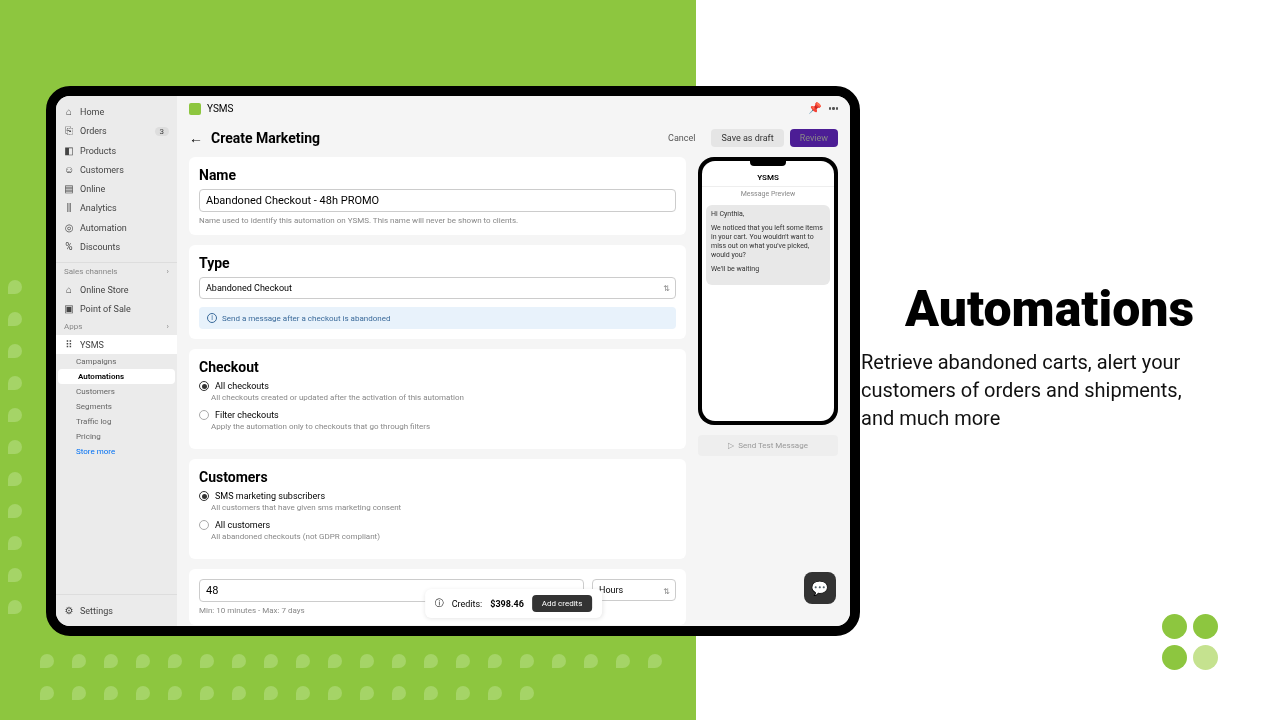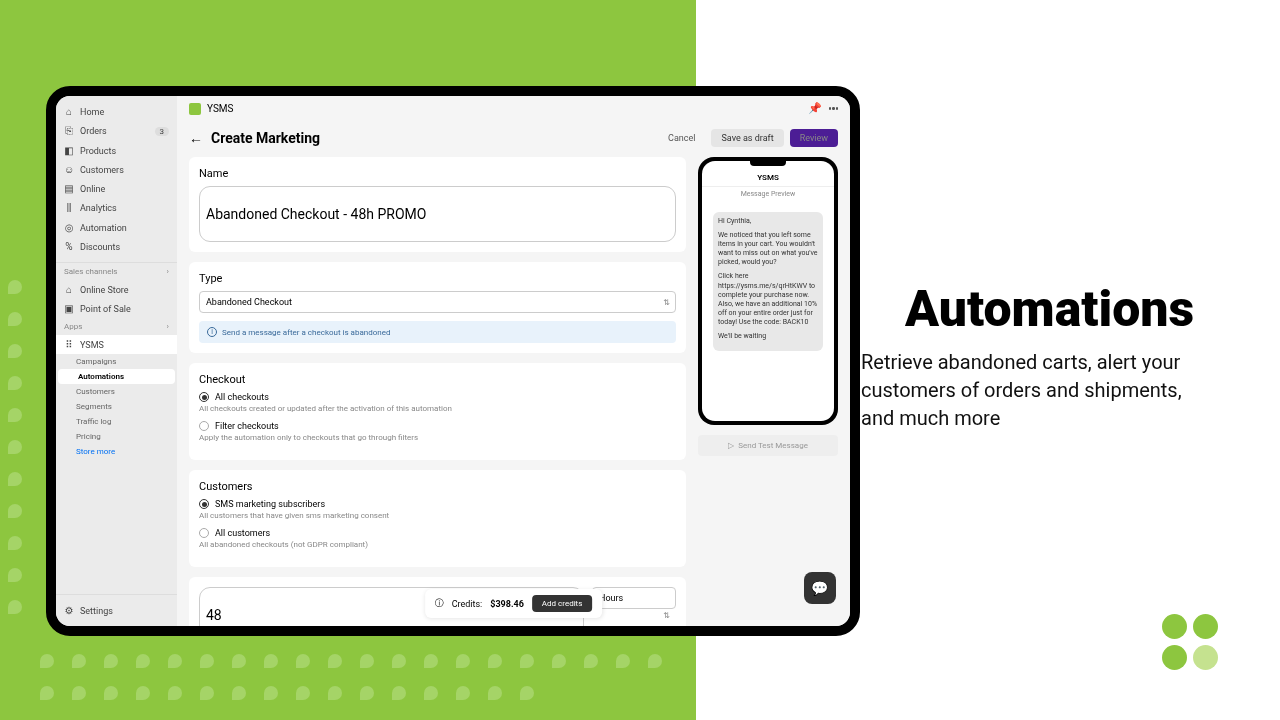--- a/index.html
+++ b/index.html
@@ -32,45 +32,45 @@
 .page-title{font-size:14px;font-weight:700}
 .header-actions{margin-left:auto;display:flex;gap:6px}
 .btn{padding:4px 10px;border-radius:4px;font-size:9px;border:none;cursor:pointer}
 .btn-cancel{background:transparent;color:#555}
 .btn-draft{background:#e5e5e5;color:#333}
 .btn-review{background:#4c1d95;color:#888}
 .layout-row{display:flex;gap:12px}
 .left-col{flex:1}
 .right-col{width:140px}
 .card{background:#fff;border-radius:6px;padding:10px;margin-bottom:10px;font-size:9px}
-.card-label{font-size:11px;font-weight:400;margin-bottom:6px}
-.text-input{width:100%;border:1px solid #ccc;border-radius:11px;padding:19px 6px;font-size:14px}
+.card-label{font-size:14px;font-weight:700;margin-bottom:6px}
+.text-input{width:100%;border:1px solid #ccc;border-radius:4px;padding:4px 6px;font-size:11px}
 .hint{font-size:8px;color:#888;margin-top:4px}
 .select-wrap{position:relative}
 .select-input{width:100%;border:1px solid #ccc;border-radius:4px;padding:5px 6px;font-size:9px;background:#fff;appearance:none}
 .select-caret{position:absolute;right:6px;top:50%;transform:translateY(-50%);font-size:8px;color:#888}
 .info-banner{background:#e8f2fb;border-radius:4px;padding:6px 8px;margin-top:8px;font-size:8px;color:#3a6a9a;display:flex;align-items:center;gap:5px}
 .info-icon{width:10px;height:10px;border:1px solid #3a6a9a;border-radius:50%;display:flex;align-items:center;justify-content:center;font-size:7px}
 .radio-group{margin-bottom:8px}
 .radio-row{display:flex;align-items:center;gap:6px;margin-bottom:2px}
 .radio{width:10px;height:10px;border:1.5px solid #333;border-radius:50%;display:flex;align-items:center;justify-content:center}
 .radio.checked::after{content:'';width:5px;height:5px;background:#333;border-radius:50%}
 .radio.unchecked{border-color:#aaa}
 .radio-label{font-size:9px}
-.radio-desc{font-size:8px;color:#888;margin-left:0}
+.radio-desc{font-size:8px;color:#888;margin-left:12px}
 .delay-row{display:flex;gap:8px}
 .delay-input{flex:1}
 .delay-unit{width:84px;position:relative}
 .phone{width:140px;background:#000;border-radius:16px;padding:4px;margin-bottom:10px}
 .phone-screen{background:#fff;border-radius:13px;overflow:hidden;height:260px;display:flex;flex-direction:column}
 .phone-notch{height:8px;display:flex;justify-content:center}
 .notch-bar{width:36px;height:5px;background:#000;border-radius:0 0 4px 4px}
 .phone-header{text-align:center;padding:4px;font-size:8px;font-weight:600;border-bottom:1px solid #eee}
 .phone-sub{text-align:center;padding:3px;font-size:7px;color:#888}
-.phone-msg{background:#e8e8e8;margin:11px;border-radius:6px;padding:5px;font-size:7px;line-height:1.3;color:#333}
+.phone-msg{background:#e8e8e8;margin:4px;border-radius:6px;padding:5px;font-size:7px;line-height:1.3;color:#333}
 .phone-msg p{margin-bottom:5px}
 .send-test{background:#eee;border-radius:4px;padding:6px;text-align:center;font-size:8px;color:#999;display:flex;align-items:center;justify-content:center;gap:4px}
 .credits-bar{position:absolute;bottom:8px;left:50%;transform:translateX(-50%);background:#fff;border-radius:6px;padding:6px 10px;display:flex;align-items:center;gap:8px;font-size:9px;box-shadow:0 1px 4px rgba(0,0,0,0.1)}
 .credits-amount{font-weight:700}
 .btn-add-credits{background:#333;color:#fff;padding:4px 10px;border-radius:4px;font-size:8px;border:none;cursor:pointer}
 .chat-fab{position:absolute;bottom:22px;right:14px;width:32px;height:32px;background:#333;border-radius:8px;display:flex;align-items:center;justify-content:center;color:#fff;font-size:14px;cursor:pointer}
 .marketing-title{position:absolute;left:905px;top:280px;font-size:50px;font-weight:900;color:#000}
 .marketing-desc{position:absolute;left:861px;top:348px;font-size:20px;line-height:1.4;color:#111;width:340px}
 .brand-icons{position:absolute;right:62px;bottom:50px;display:grid;grid-template-columns:1fr 1fr;gap:6px}
 .brand-icon{width:25px;height:25px;border-radius:50%}
@@ -235,20 +235,21 @@
           <button class="btn btn-draft">Save as draft</button>
           <button class="btn btn-review">Review</button>
         </div>
       </div>
 
       <div class="layout-row">
         <div class="left-col">
           <div class="card">
             <div class="card-label">Name</div>
             <input class="text-input" value="Abandoned Checkout - 48h PROMO" style="">
+            <div class="hint">Name used to identify this automation on YSMS. This name will never be shown to clients.</div>
           </div>
 
           <div class="card">
             <div class="card-label">Type</div>
             <div class="select-wrap">
               <input class="select-input" readonly="" value="Abandoned Checkout" style="">
               <span class="select-caret">⇅</span>
             </div>
             <div class="info-banner">
               <span class="info-icon">i</span>
@@ -312,21 +313,20 @@
           <div class="phone">
             <div class="phone-screen">
               <div class="phone-notch">
                   <div class="notch-bar"></div>
                 </div>
               <div class="phone-header">YSMS</div>
               <div class="phone-sub">Message Preview</div>
               <div class="phone-msg">
                 <p>Hi Cynthia,</p>
                 <p>We noticed that you left some items in your cart. You wouldn't want to miss out on what you've picked, would you?</p>
-                <p>Click here https://ysms.me/s/qrHtKWV to complete your purchase now. Also, we have an additional 10% off on your entire order just for today! Use the code: BACK10</p>
                 <p>We'll be waiting</p>
               </div>
             </div>
           </div>
           <div class="send-test">
             <span>▷</span>
             <span>Send Test Message</span>
           </div>
         </div>
       </div>

